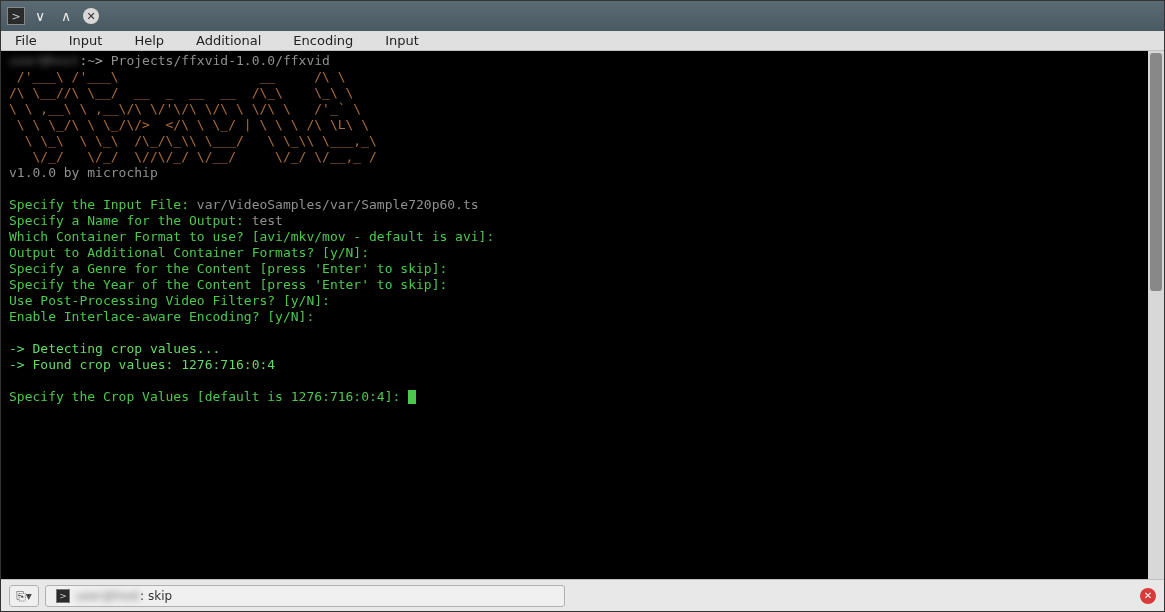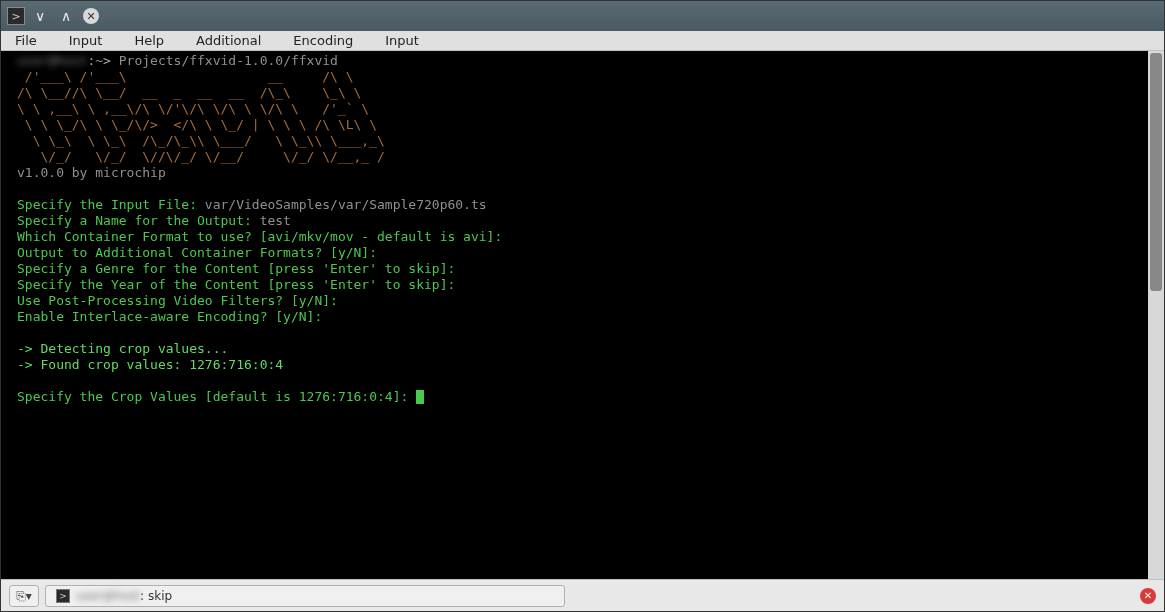--- a/index.html
+++ b/index.html
@@ -89,21 +89,21 @@
       background: #000;
       position: relative;
     }
     .terminal {
       flex: 1;
       background: #000;
       color: #aaa;
       font-family: "DejaVu Sans Mono", "Liberation Mono", monospace;
       font-size: 13px;
       line-height: 16px;
-      padding: 2px 16px;
+      padding: 2px 8px;
       white-space: pre;
       overflow: hidden;
     }
     .scrollbar {
       width: 16px;
       background: #d8d8d8;
       position: relative;
     }
     .scrollthumb {
       position: absolute;

